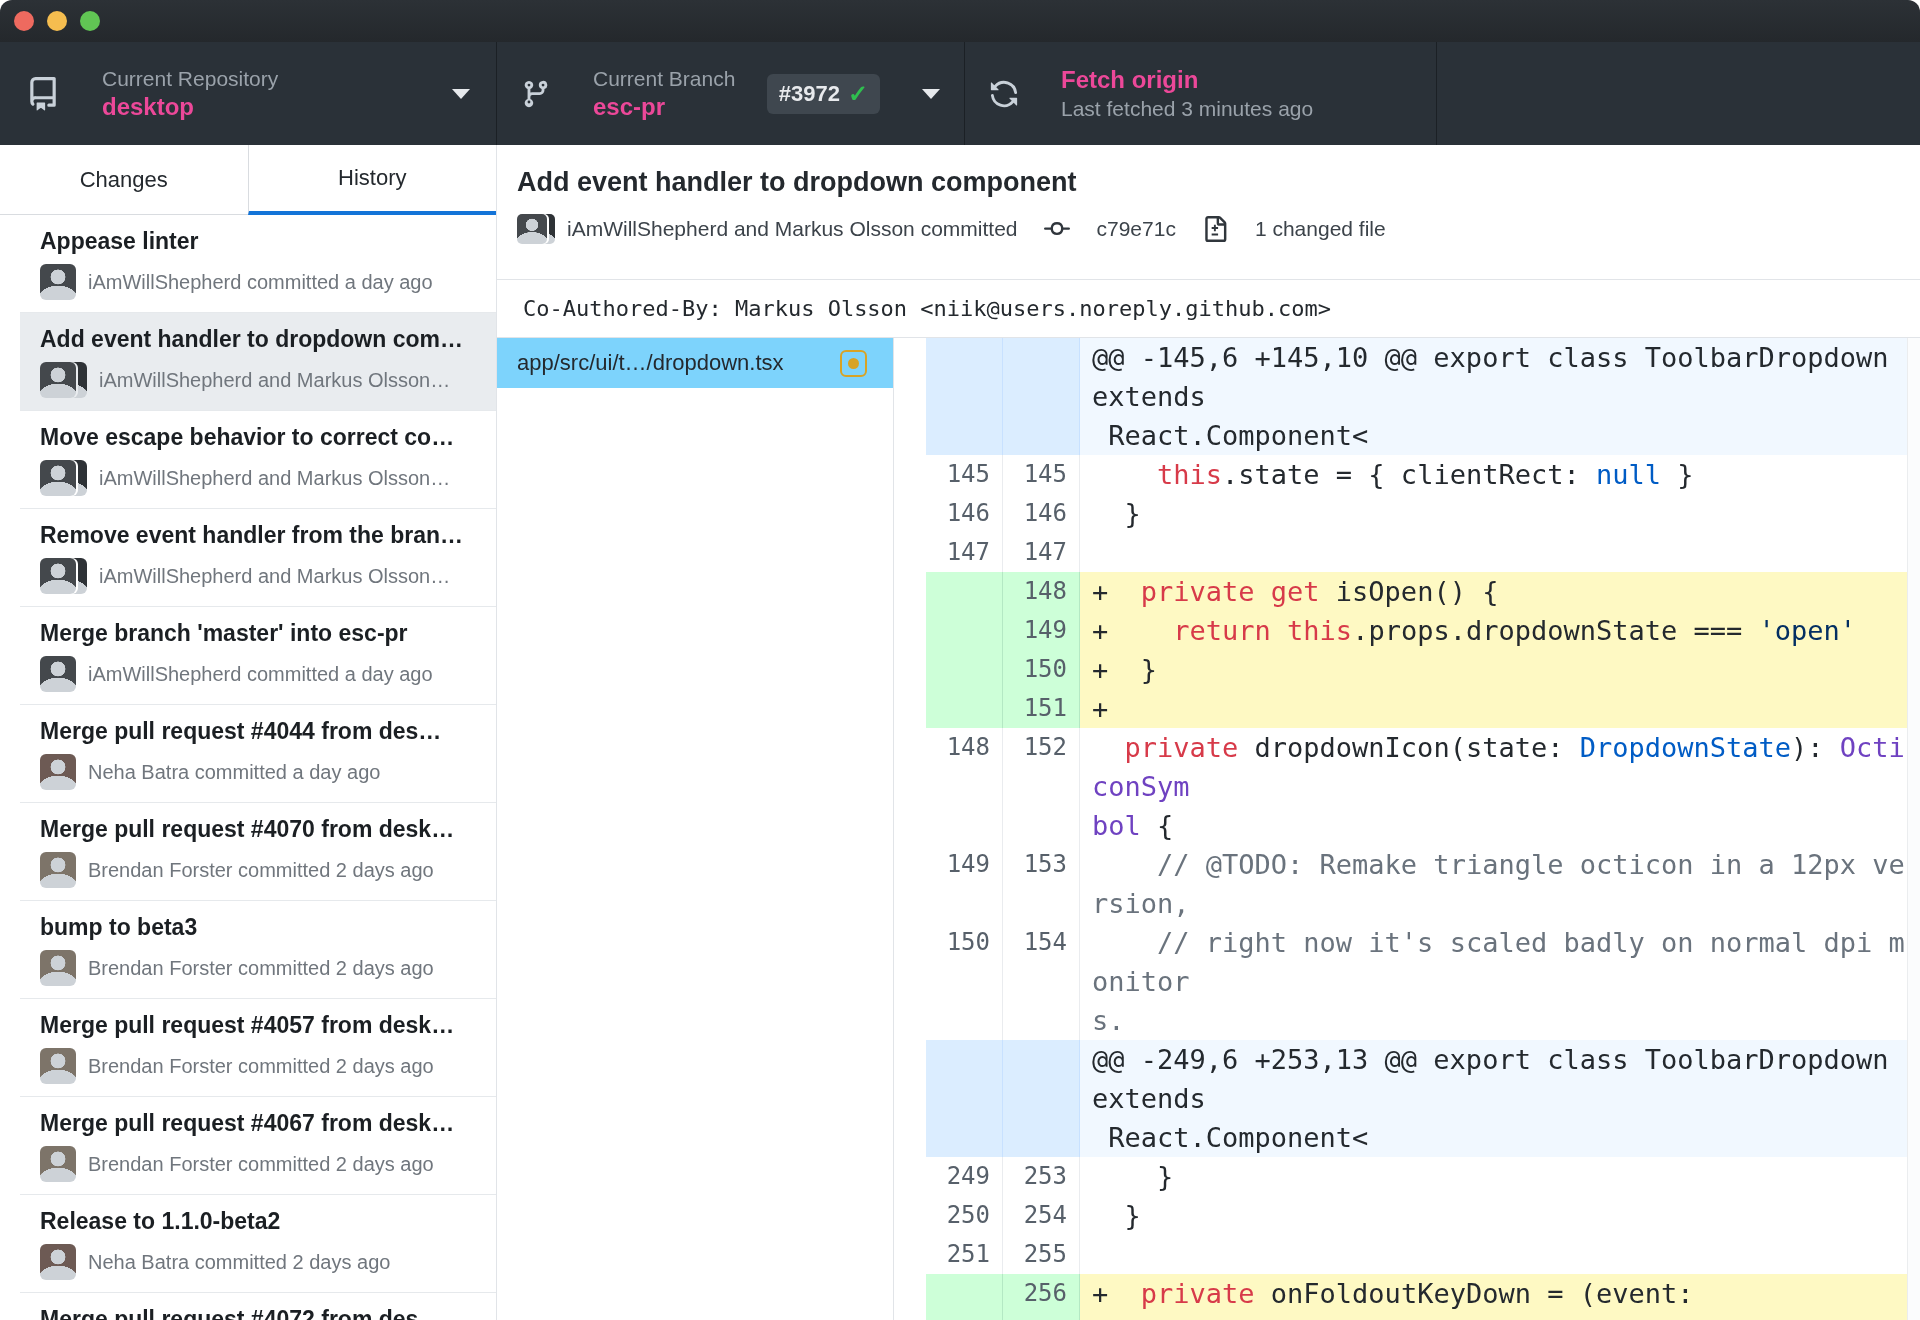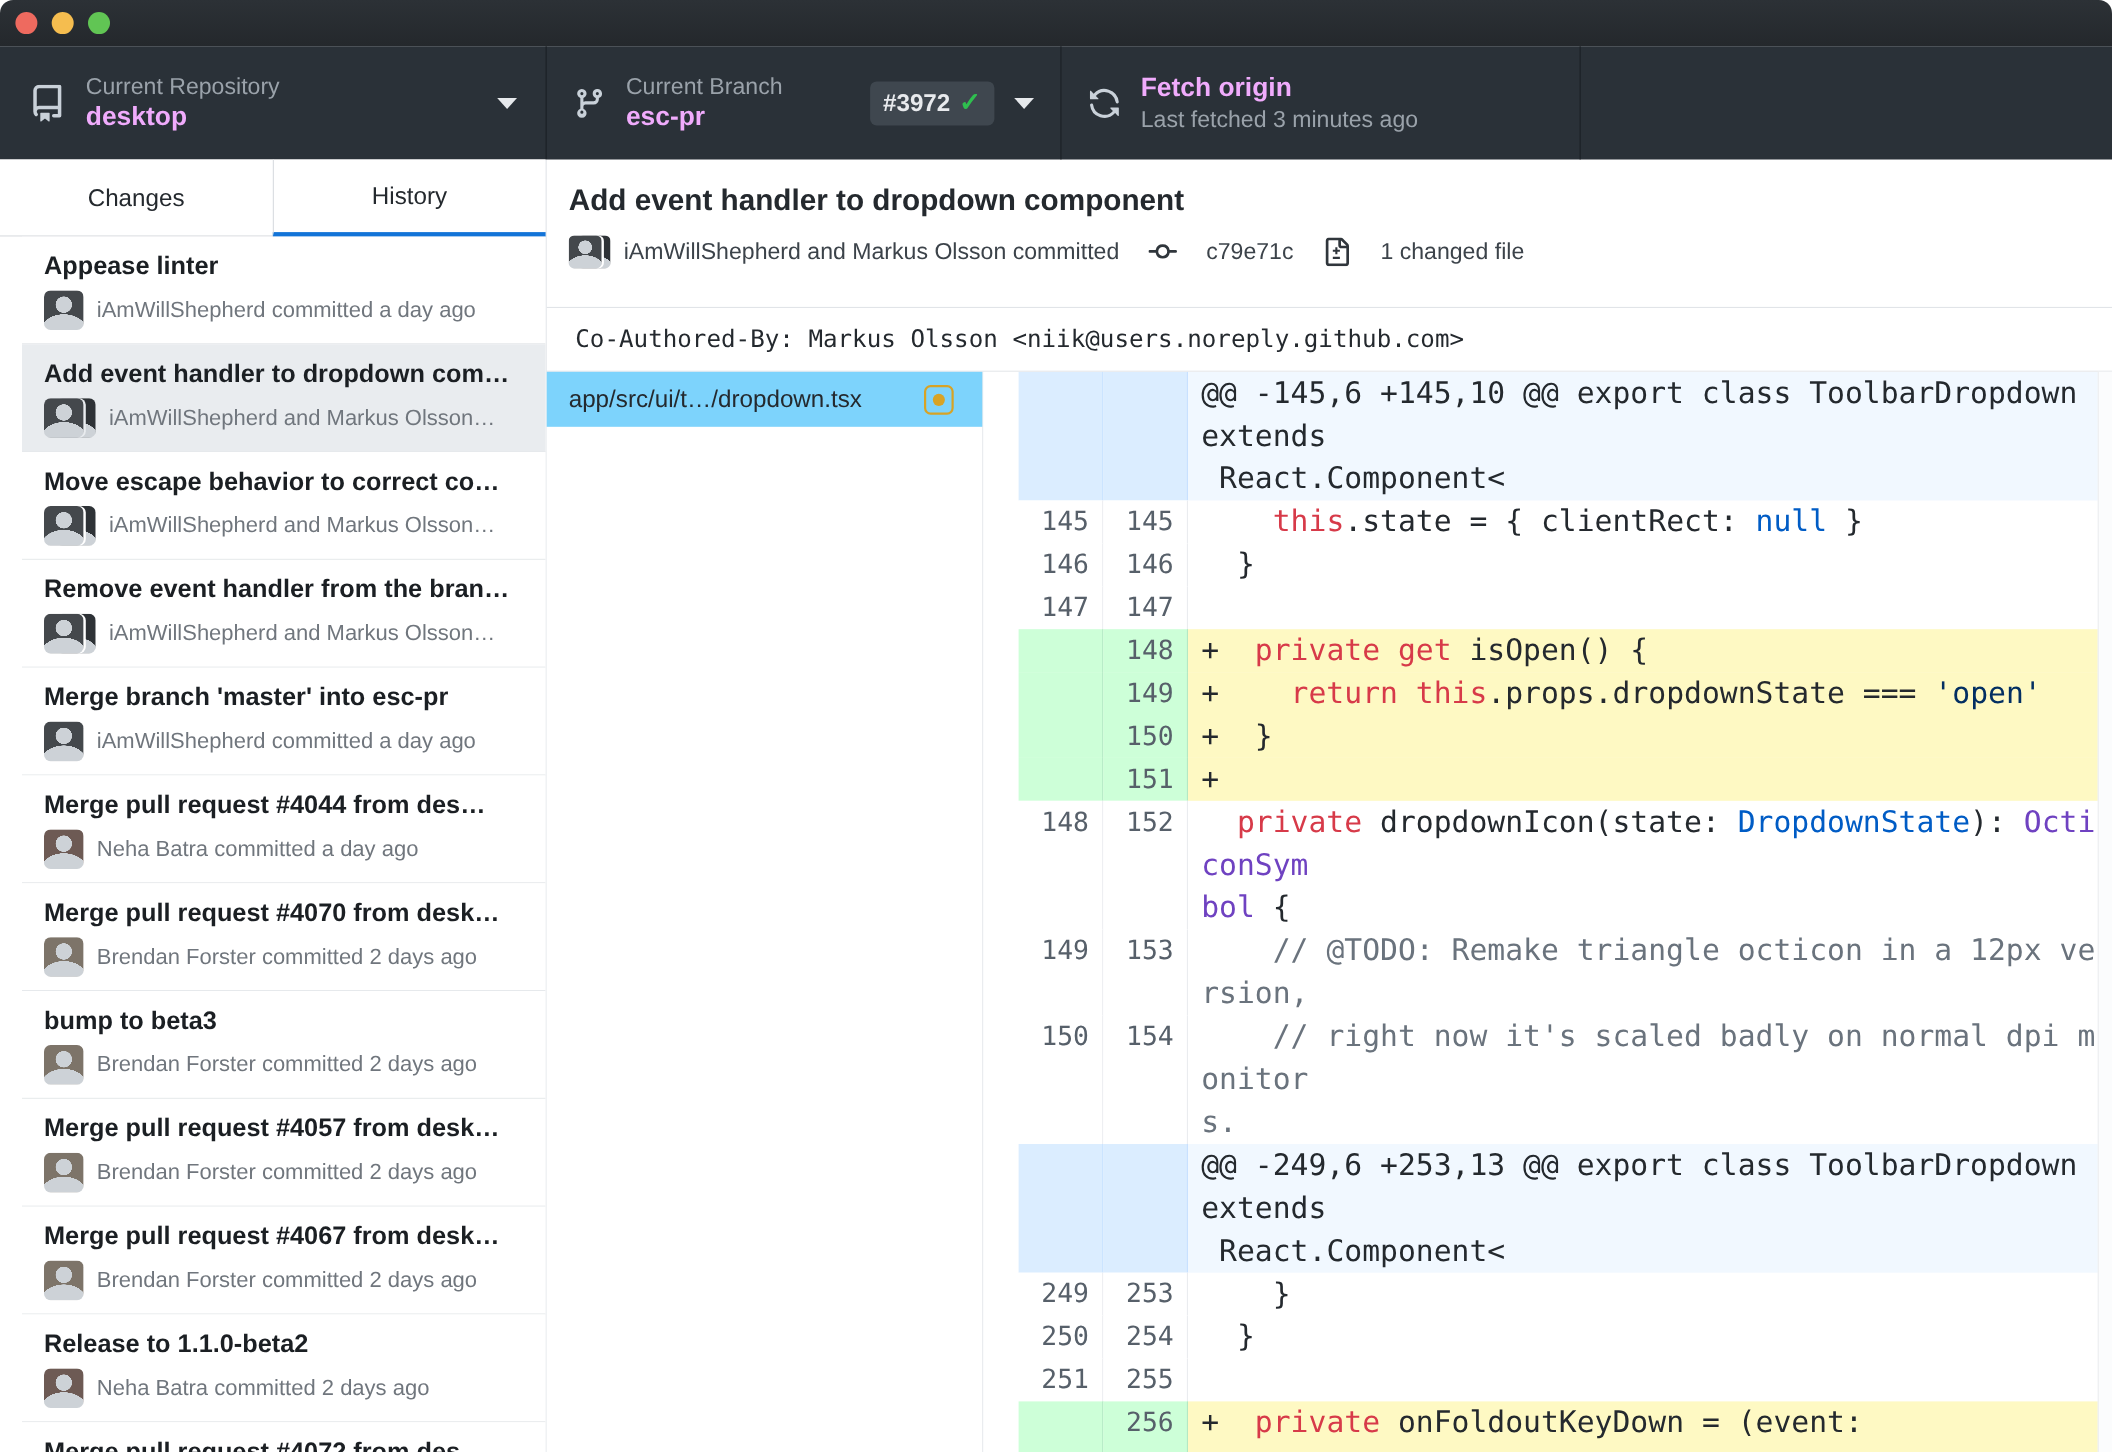--- a/index.html
+++ b/index.html
@@ -7,29 +7,29 @@
     font-family:"Liberation Sans", sans-serif; }
   .window { width:1920px; height:1320px; position:relative; border-radius:12px 12px 0 0; overflow:hidden; }
 
   
   .titlebar { height:42px; background:linear-gradient(#2c3136,#24282c);
     display:flex; align-items:center; padding-left:14px; gap:13px; }
   .tl { width:20px; height:20px; border-radius:50%; }
 
   
   .toolbar { height:103px; background:#2a3138; display:flex; color:#fff; }
-  .tb-sect { display:flex; align-items:center; border-right:1px solid #1b2025; position:relative; }
+  .tb-sect { display:flex; align-items:center; border-right:1px solid #1b2025; position:relative;gap:24px; }
   .tb-sect.repo { width:497px; padding:0 26px; }
   .tb-sect.branch { width:468px; padding:0 24px; }
   .tb-sect.fetch { width:472px; padding:0 24px; }
   .tb-sect.fill { flex:1; border-right:none; }
   .tb-icon { flex:0 0 auto; display:flex; align-items:center; justify-content:center; }
   .tb-text { margin-left:18px; min-width:0; }
   .tb-label { font-size:21px; color:#9aa2aa; line-height:27px; }
-  .tb-value { font-size:24px; font-weight:bold; color:#f0abfc; line-height:30px; }
+  .tb-value { font-size:24px; font-weight:bold; color:#ec4899; line-height:30px; }
   .caret { width:0; height:0; border-left:9px solid transparent; border-right:9px solid transparent;
     border-top:10px solid #e6e9ec; margin-left:auto; }
   .pr-badge { margin-left:auto; background:#3f474f; border-radius:6px; height:40px;
     display:flex; align-items:center; padding:0 12px; gap:8px;
     font-size:22px; font-weight:bold; color:#e8eaed; }
   .pr-badge .check { color:#2fbf4f; font-size:24px; font-weight:bold; }
   .branch .caret { margin-left:18px; }
 
   
   .main { display:flex; height:1175px; }

